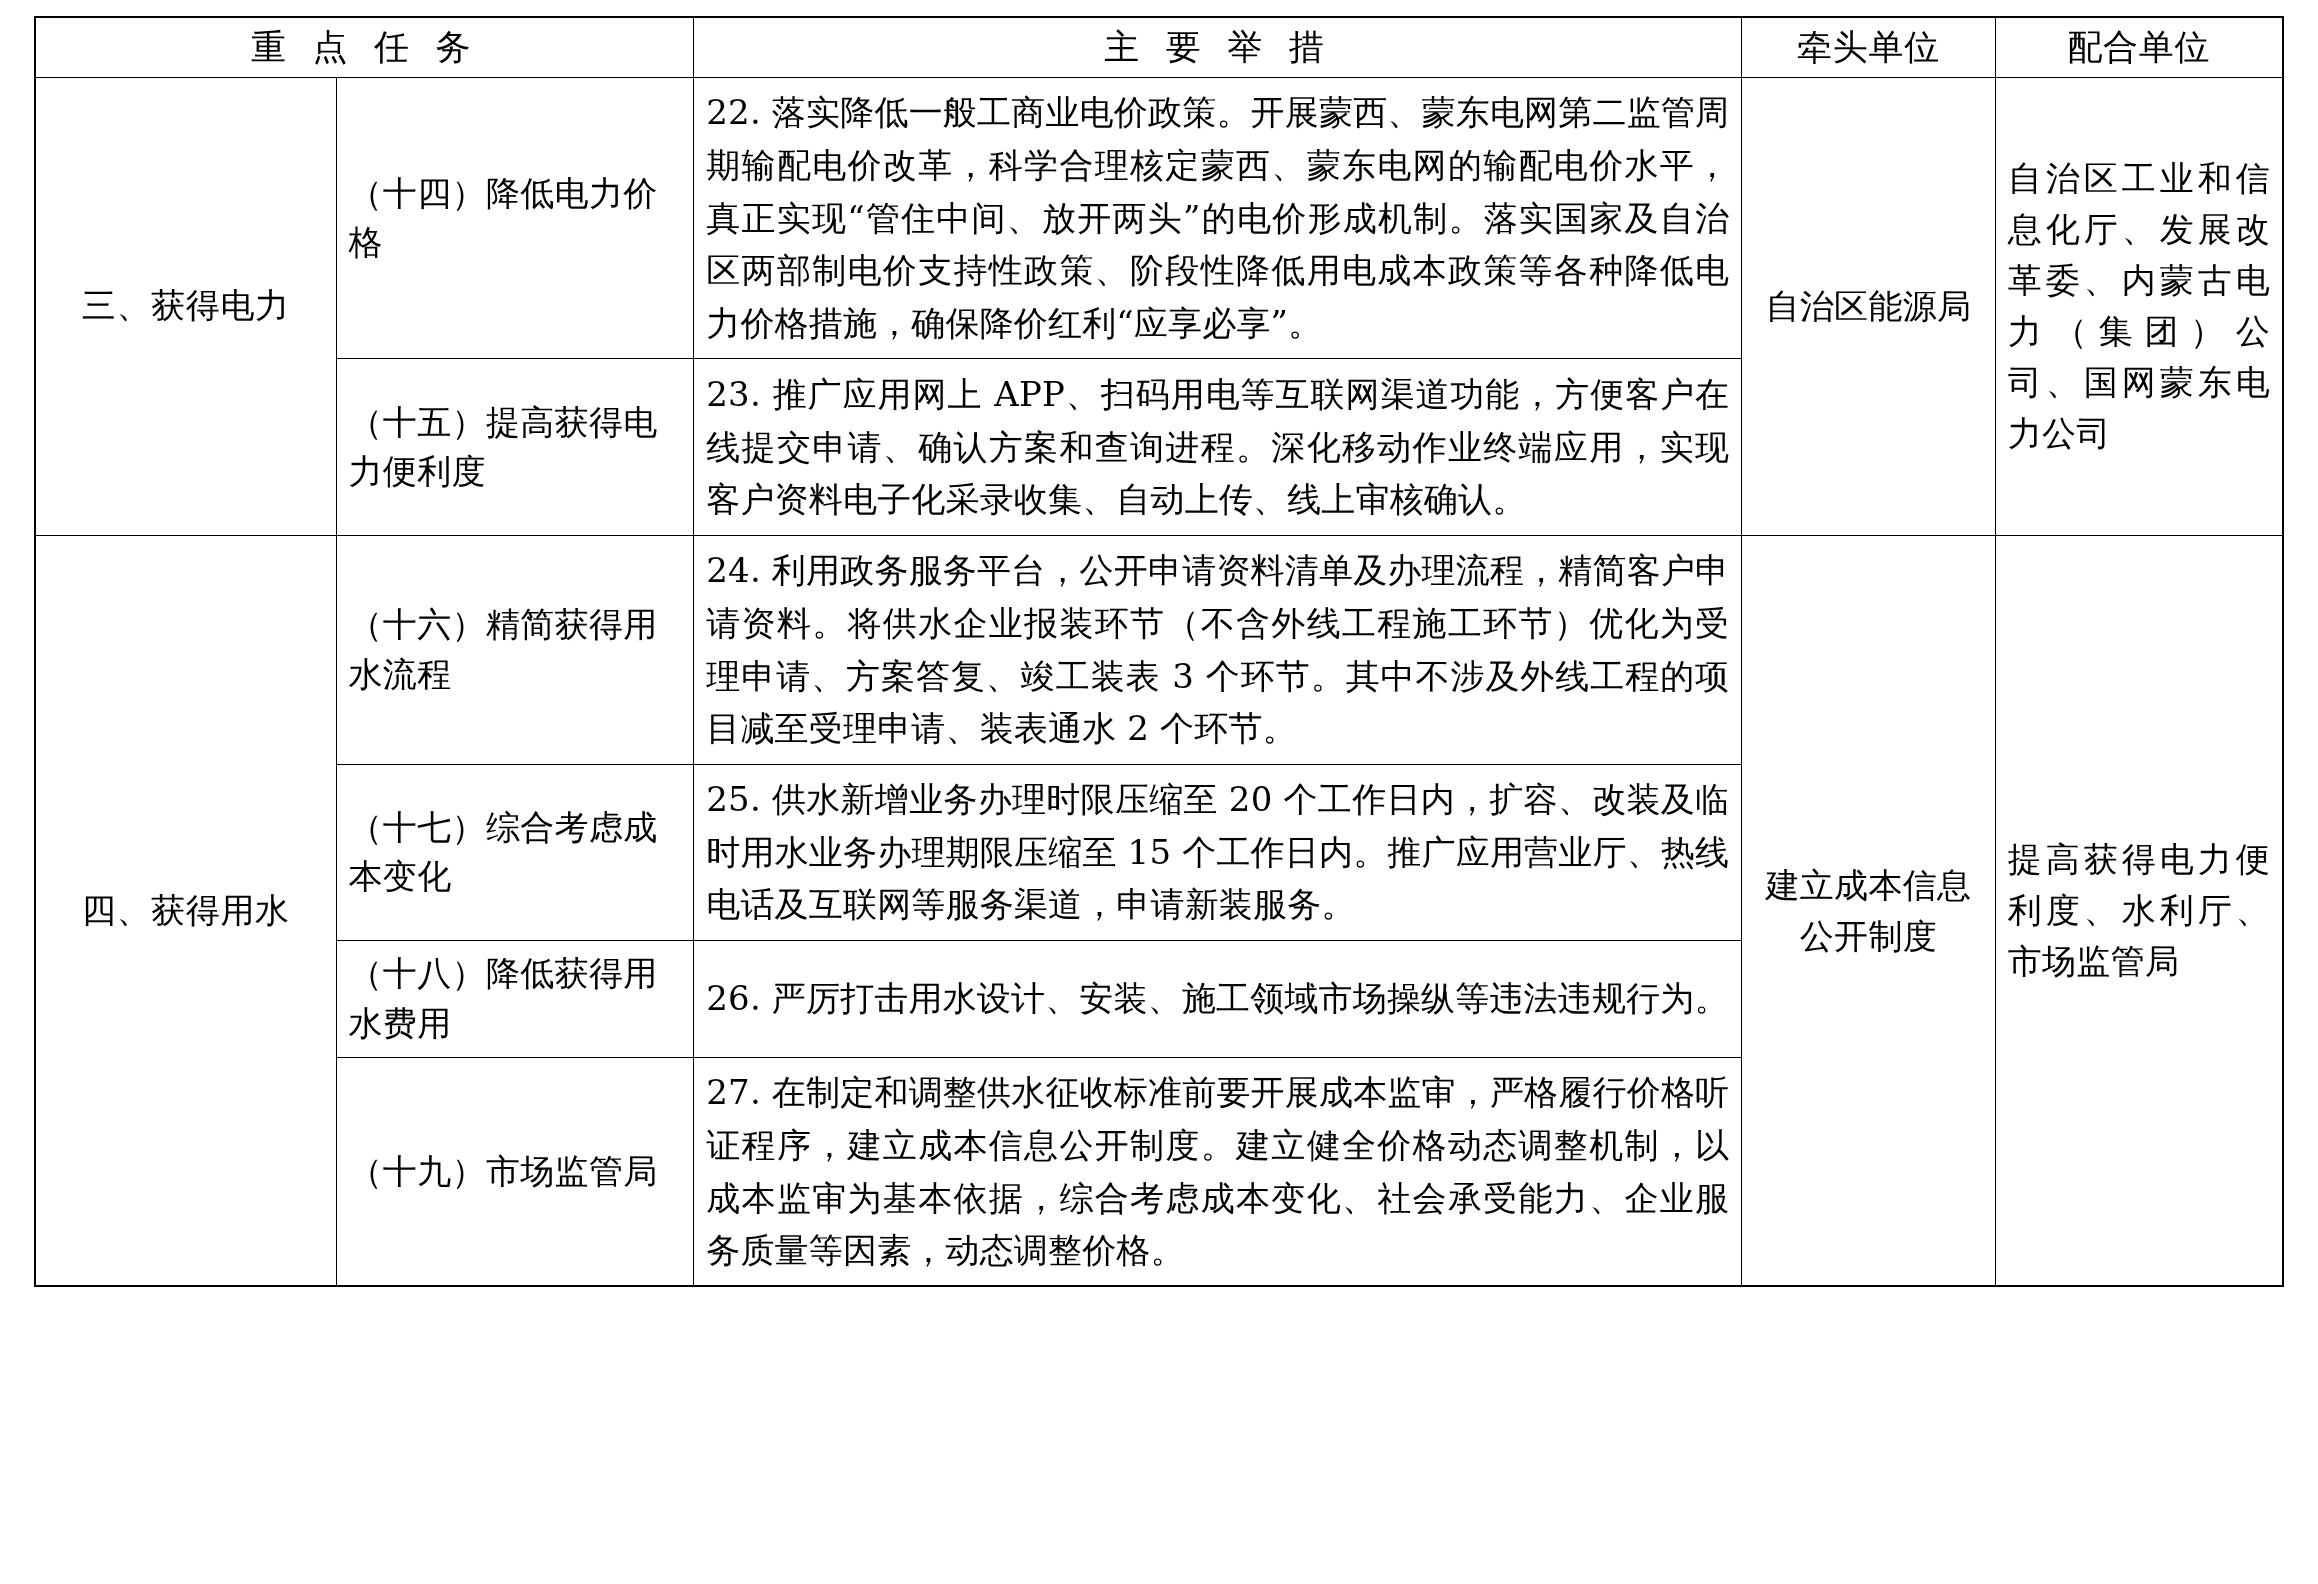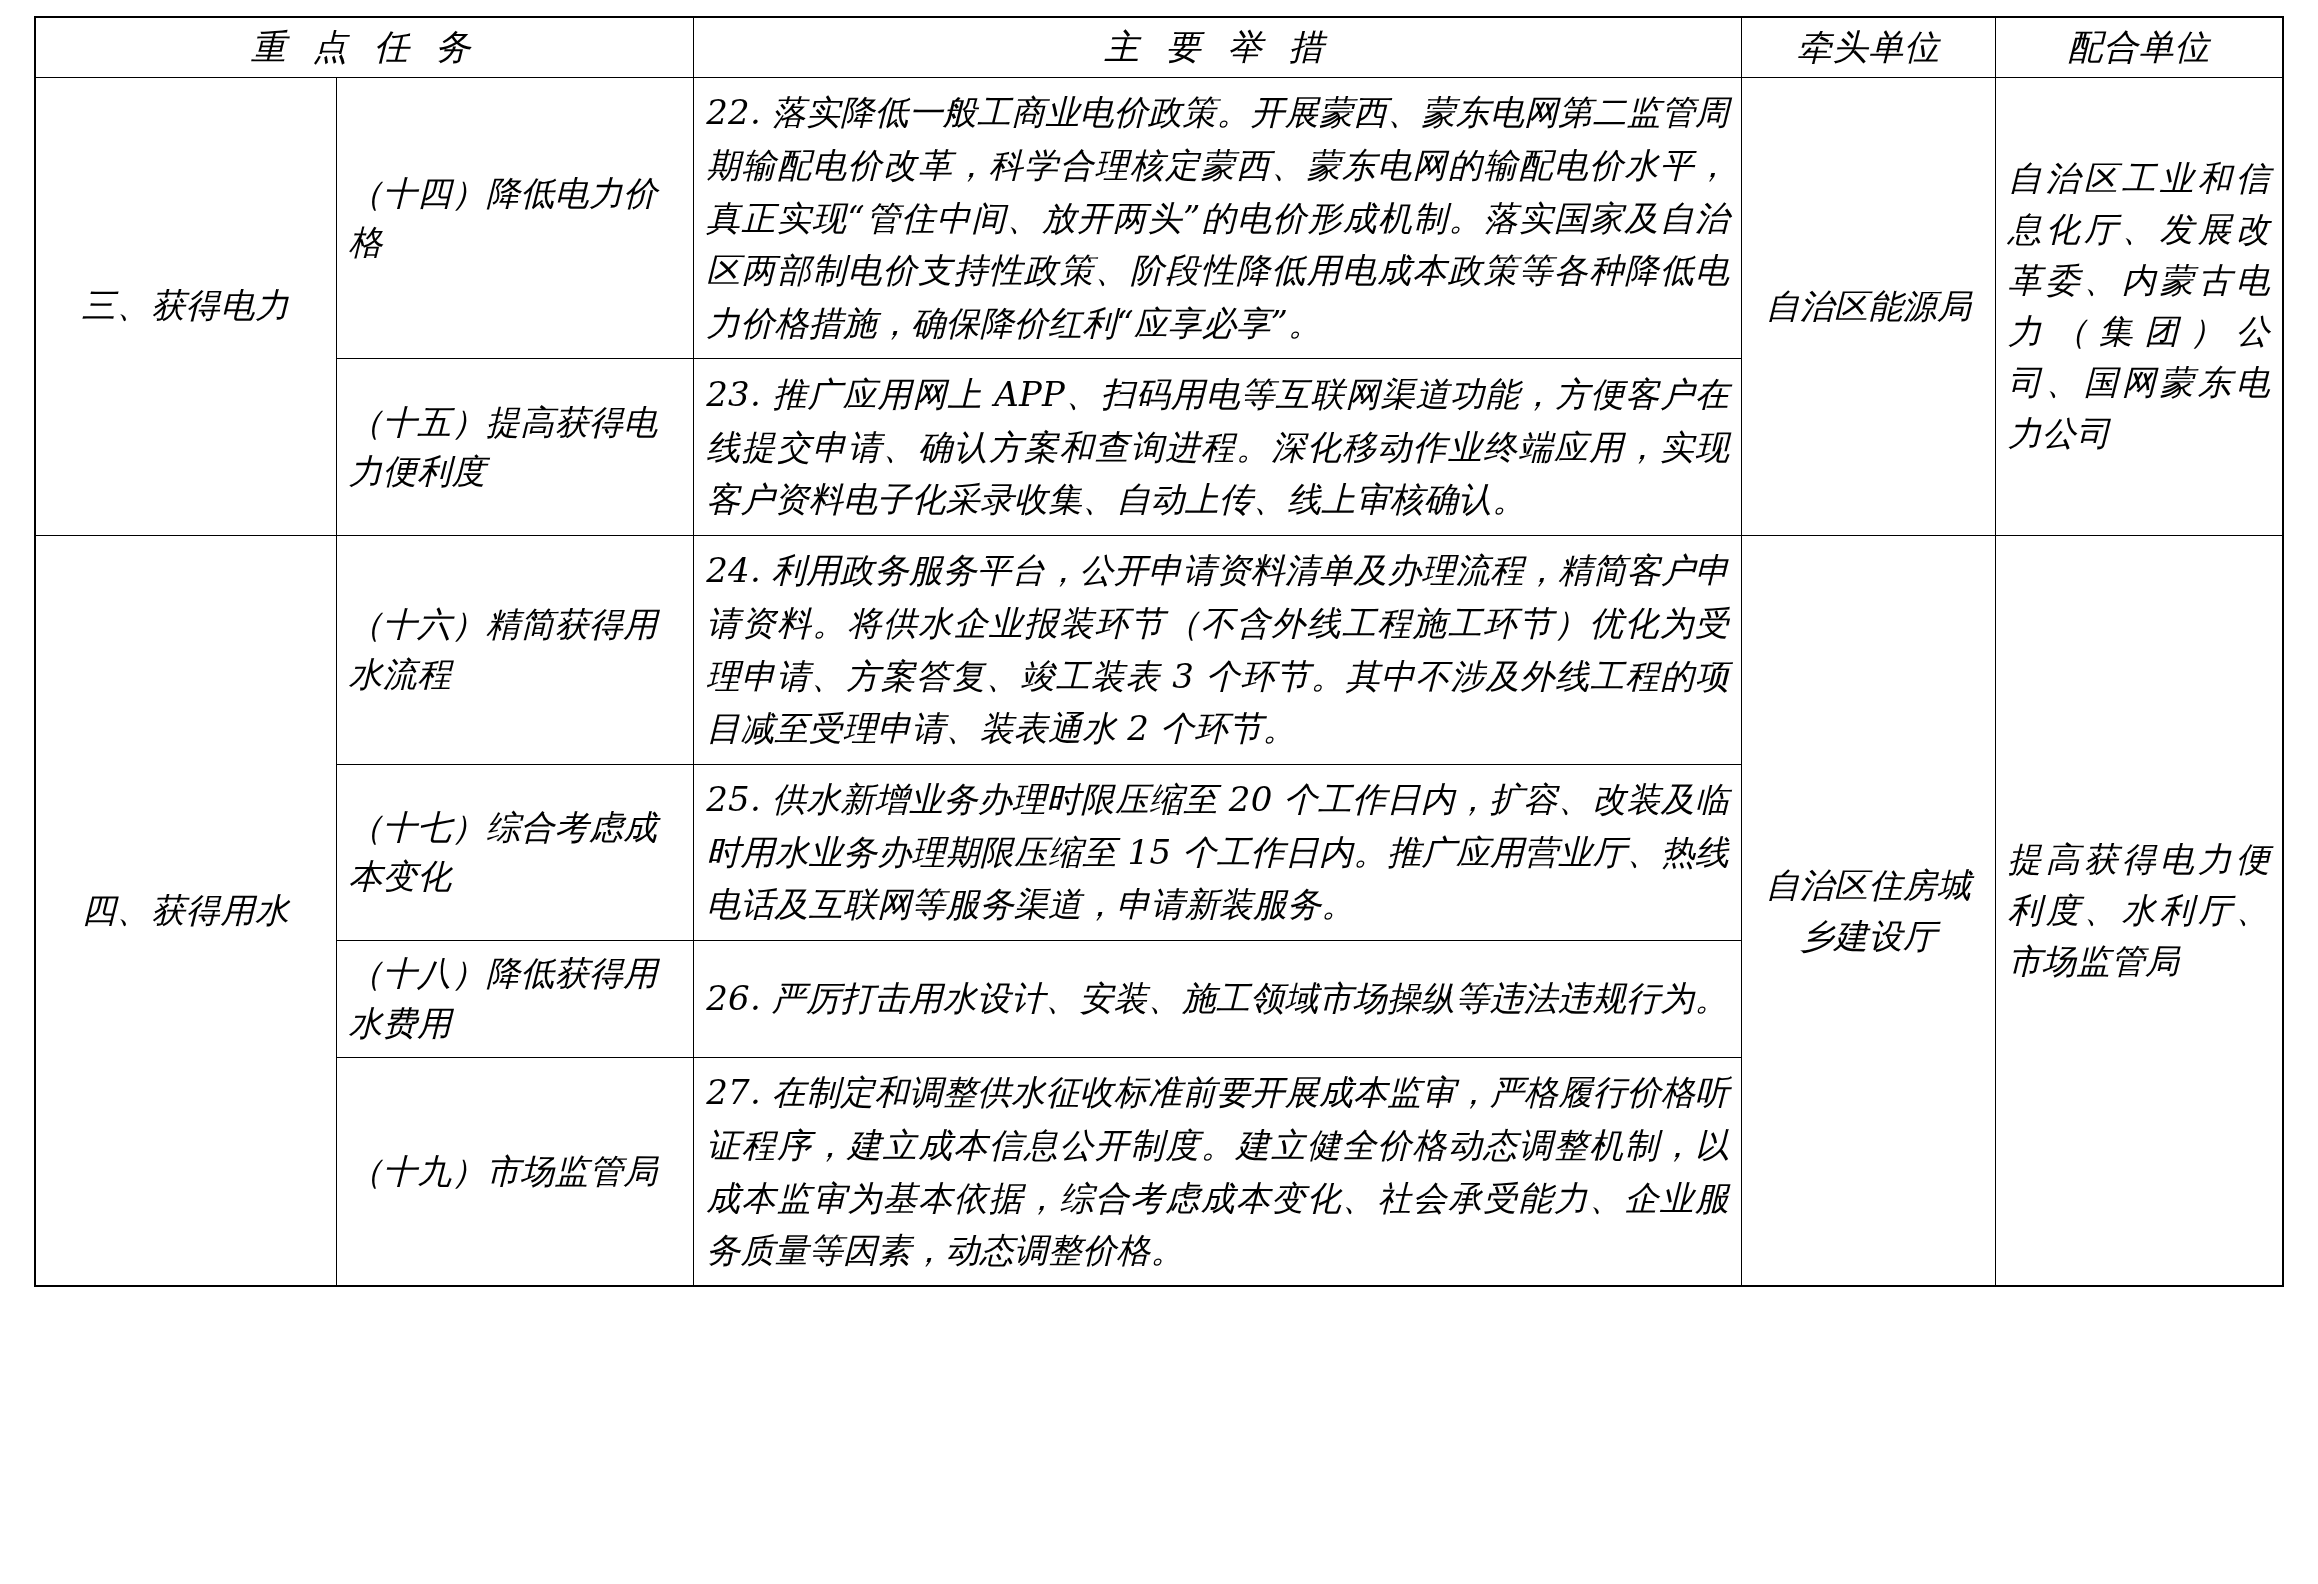--- a/index.html
+++ b/index.html
@@ -15,21 +15,20 @@
   .page {
     width: 2319px;
     box-sizing: border-box;
     padding: 15.5px 31px 26px 34px;
   }
   table.doc-table {
     border-collapse: collapse;
     width: 2250px;
     table-layout: fixed;
     border: 2.6px solid #000;
-    font-style: italic;
   }
   table.doc-table td, table.doc-table th {
     border: 1.7px solid #000;
     vertical-align: middle;
     padding: 8.6px 12px;
     font-weight: normal;
   }
   
   col.c1 { width: 297px; }
   col.c2 { width: 353px; }
@@ -114,21 +113,21 @@
       </tr>
       <tr>
         <td class="sub-cell">（十五）提高获得电力便利度</td>
         <td class="measure-cell">23. 推广应用网上 APP、扫码用电等互联网渠道功能，方便客户在线提交申请、确认方案和查询进程。深化移动作业终端应用，实现客户资料电子化采录收集、自动上传、线上审核确认。</td>
       </tr>
 
       <tr>
         <td rowspan="4" class="cat-cell">四、获得用水</td>
         <td class="sub-cell">（十六）精简获得用水流程</td>
         <td class="measure-cell">24. 利用政务服务平台，公开申请资料清单及办理流程，精简客户申请资料。将供水企业报装环节（不含外线工程施工环节）优化为受理申请、方案答复、竣工装表 3 个环节。其中不涉及外线工程的项目减至受理申请、装表通水 2 个环节。</td>
-        <td rowspan="4" class="unit-cell">自治区住房城乡建设厅</td>
+        <td rowspan="4" class="unit-cell">建立成本信息公开制度</td>
         <td rowspan="4" class="unit-cell justify">提高获得电力便利度、水利厅、市场监管局</td>
       </tr>
       <tr>
         <td class="sub-cell">（十七）综合考虑成本变化</td>
         <td class="measure-cell">25. 供水新增业务办理时限压缩至 20 个工作日内，扩容、改装及临时用水业务办理期限压缩至 15 个工作日内。推广应用营业厅、热线电话及互联网等服务渠道，申请新装服务。</td>
       </tr>
       <tr>
         <td class="sub-cell">（十八）降低获得用水费用</td>
         <td class="measure-cell">26. 严厉打击用水设计、安装、施工领域市场操纵等违法违规行为。</td>
       </tr>

